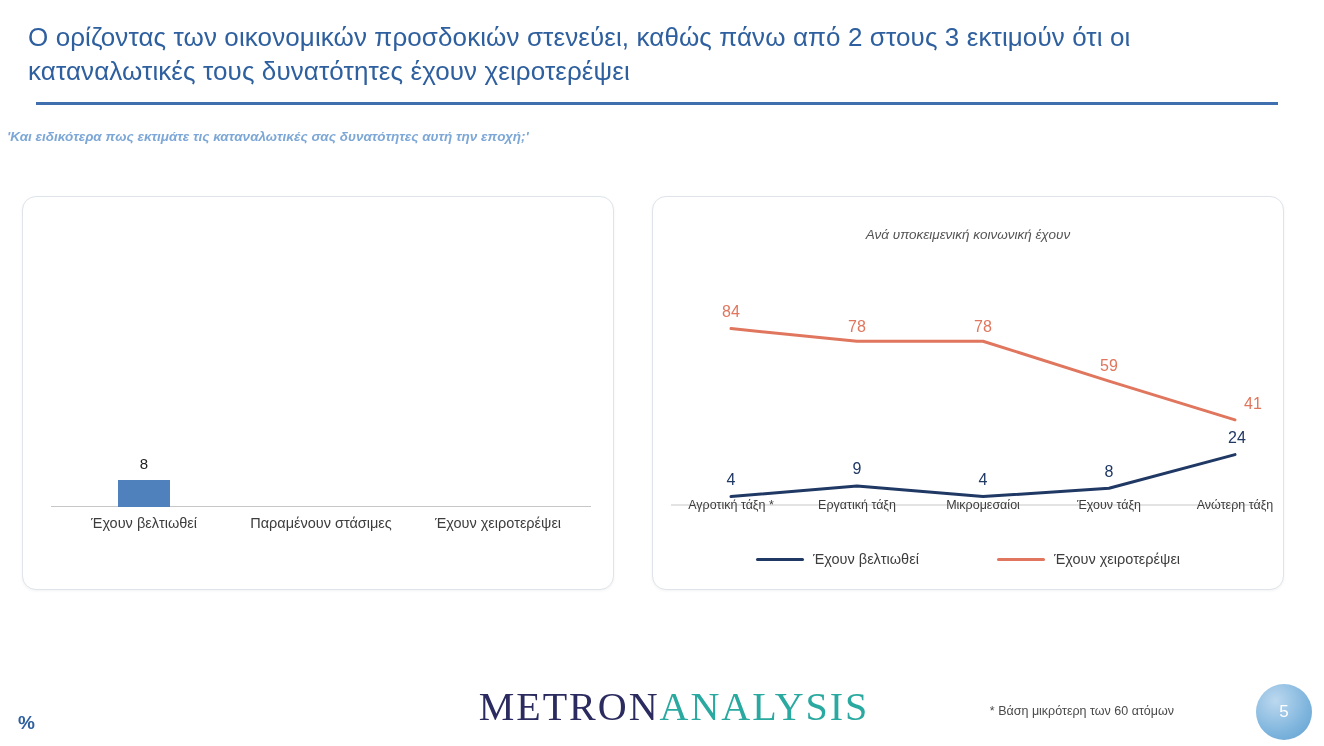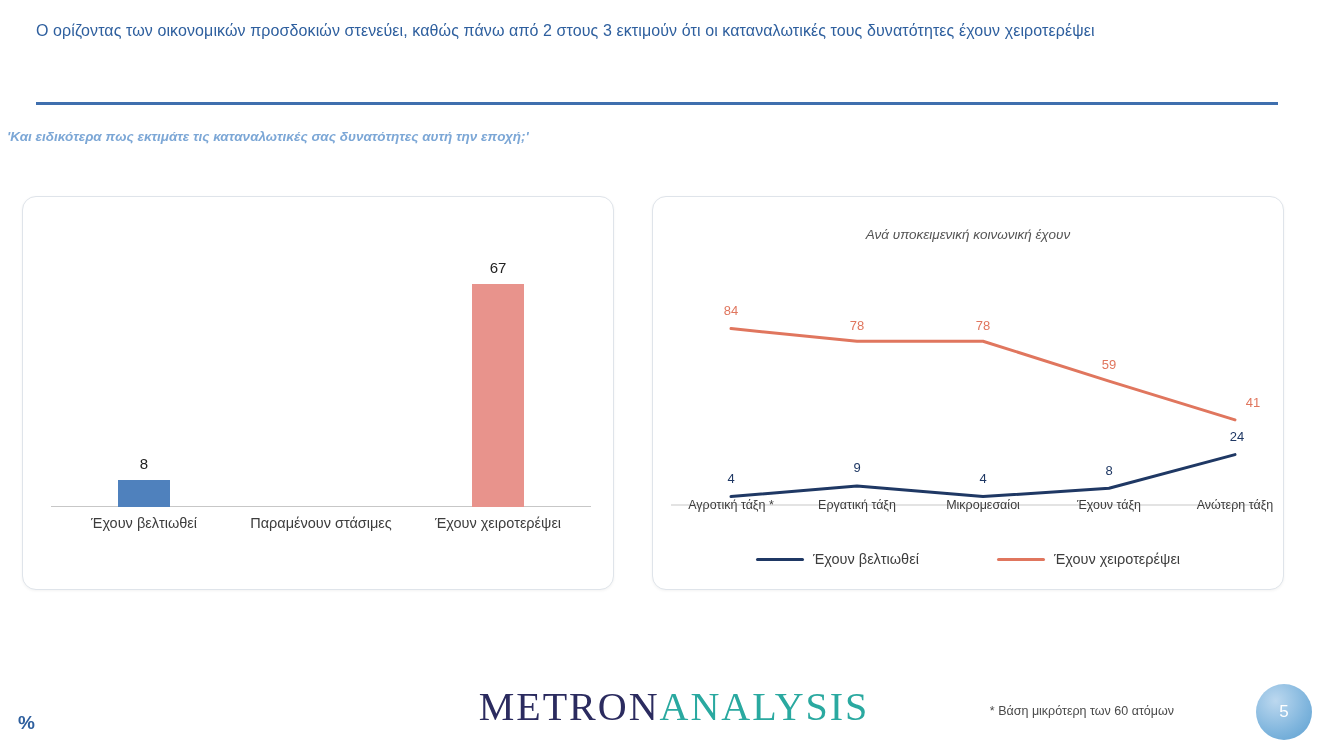--- a/index.html
+++ b/index.html
@@ -12,24 +12,24 @@
     background: #ffffff;
     font-family: "Liberation Sans", sans-serif;
     color: #333;
     overflow: hidden;
     position: relative;
   }
 
   
   .slide-title {
     position: absolute;
-    left: 36px;
+    left: 28px;
     top: 20px;
     width: 1240px;
-    font-size: 16px;
+    font-size: 26px;
     line-height: 1.32;
     color: #2e5f9e;
     font-weight: 400;
     letter-spacing: 0.1px;
   }
   .title-rule {
     position: absolute;
     left: 36px;
     top: 102px;
     width: 1242px;
@@ -134,21 +134,21 @@
   .line-xlabel {
     position: absolute;
     transform: translateX(-50%);
     font-size: 12.5px;
     color: #3d3d3d;
     white-space: nowrap;
   }
   .pt-label {
     position: absolute;
     transform: translateX(-50%);
-    font-size: 13px;
+    font-size: 16px;
     white-space: nowrap;
   }
   .pt-label.up { color: #e0765e; }
   .pt-label.down { color: #1f3864; }
 
   .legend {
     position: absolute;
     bottom: 22px;
     left: 0;
     width: 100%;
@@ -215,24 +215,20 @@
 <div class="panel" id="panel-left">
   <div class="bar-plot">
     <div class="bar-axis"></div>
 
     <div class="bar-group" style="left:14px;">
       <div class="bar-value" style="bottom:calc(8 / 75 * 250px + 8px);">8</div>
       <div class="bar" style="height:calc(8 / 75 * 250px); background:#4f81bd;"></div>
     </div>
 
 
-    <div class="bar-group" style="left:368px;">
-      <div class="bar-value" style="bottom:calc(67 / 75 * 250px + 8px);">67</div>
-      <div class="bar" style="height:calc(67 / 75 * 250px); background:#e8938c;"></div>
-    </div>
   </div>
 
   <div class="bar-label" style="left:28px;">Έχουν βελτιωθεί</div>
   <div class="bar-label" style="left:205px;">Παραμένουν στάσιμες</div>
   <div class="bar-label" style="left:382px;">Έχουν χειροτερέψει</div>
 </div>
 
 <div class="panel" id="panel-right">
   <div class="panel-caption">Ανά υποκειμενική κοινωνική έχουν</div>
 

